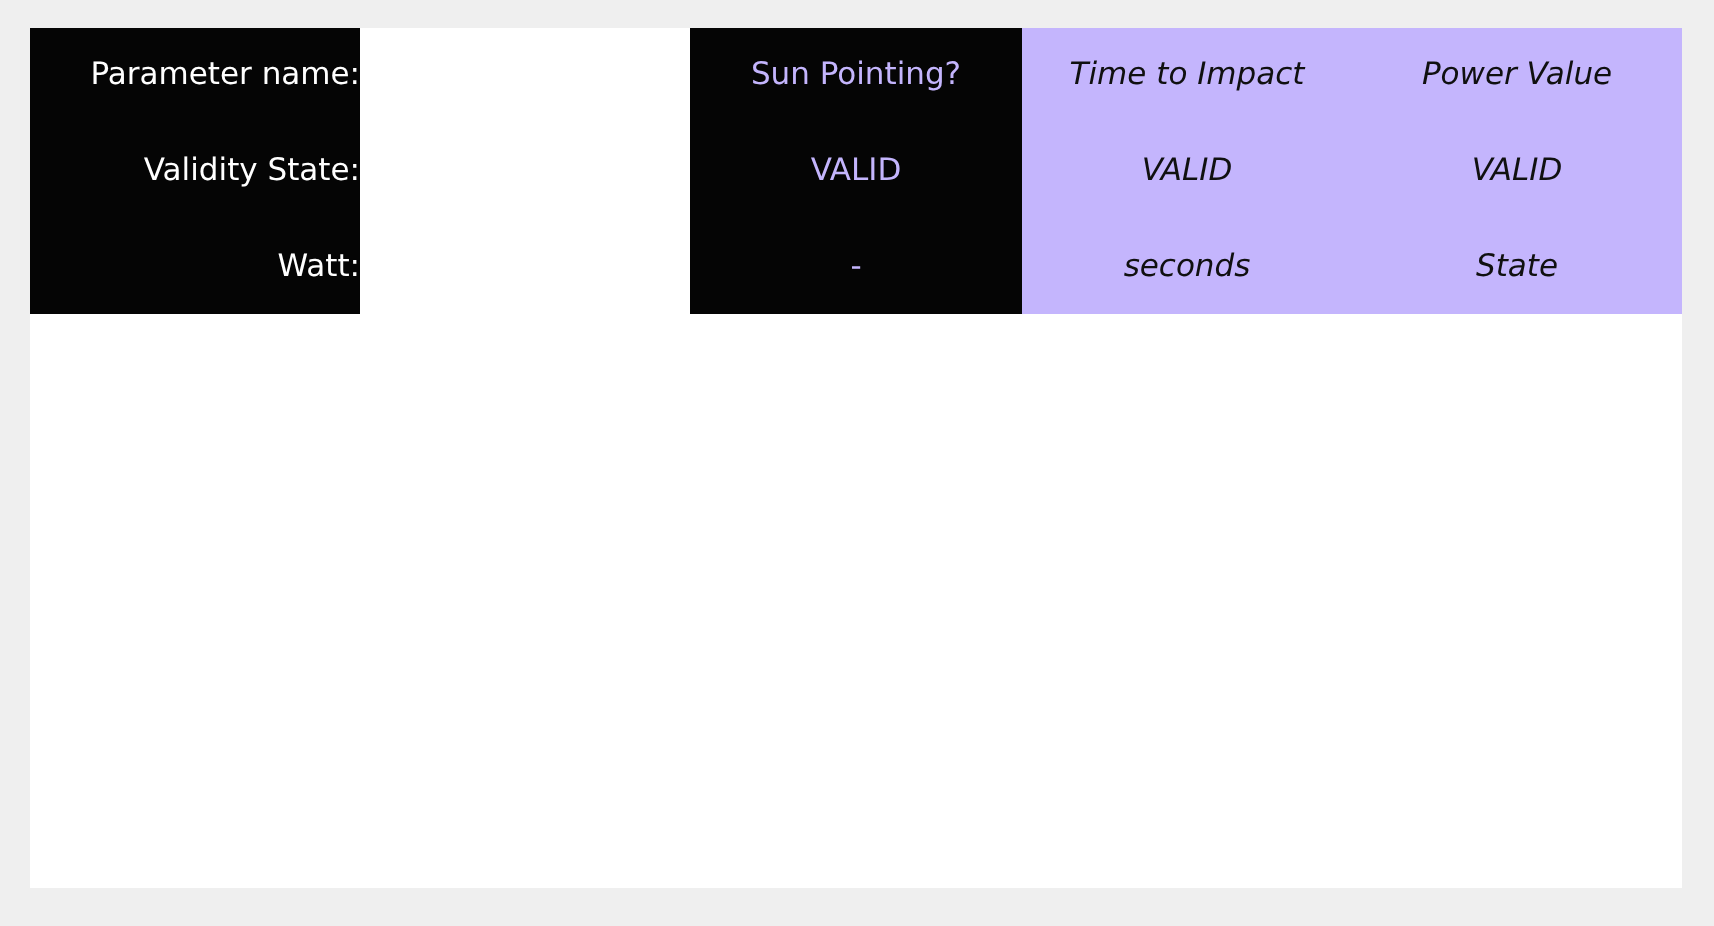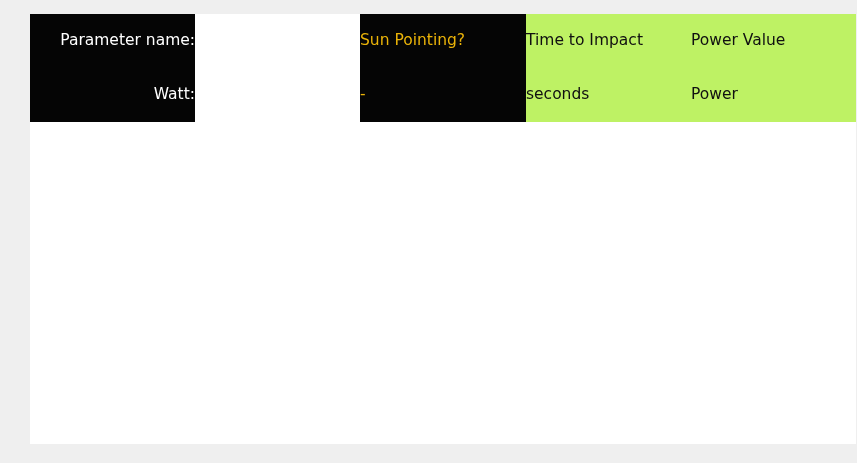--- a/index.html
+++ b/index.html
@@ -9,21 +9,21 @@
   body {
     width: 857px;
     height: 463px;
     background: #efefef;
     font-family: "DejaVu Sans", "Liberation Sans", sans-serif;
     overflow: hidden;
   }
 
   #telemetry-table {
     position: absolute;
-    left: 30px;
+    left: 15px;
     top: 14px;
     width: 826px;
     height: 430px;
     background: #ffffff;
     border-collapse: collapse;
     table-layout: fixed;
   }
 
   #telemetry-table td {
     height: 43px;
@@ -59,30 +59,33 @@
   
   .cell-blank {
     background: #ffffff;
     border-right: 1px solid #e9e9e9;
     border-bottom: 1px solid #ececec;
   }
 
   
   .cell-dark {
     background: #050505;
-    color: #eab308;
+    color: #c4b5fd;
+    text-align: center;
     border-bottom: 1px solid #ffffff;
   }
 
   
   .cell-green {
-    background: #bef264;
+    background: #c4b5fd;
     color: #101010;
+    text-align: center;
     border-right: 1px solid #ffffff;
     border-bottom: 1px solid #ffffff;
+    font-style: italic;
   }
   .cell-green.last-col { border-right: 0; }
 
   
   col.c1 { width: 165px; }
   col.c2 { width: 165px; }
   col.c3 { width: 166px; }
   col.c4 { width: 165px; }
   col.c5 { width: 165px; }
 </style>
@@ -100,28 +103,35 @@
   <tbody>
 
     <tr>
       <td class="cell-label">Parameter name:</td>
       <td class="cell-blank"></td>
       <td class="cell-dark">Sun Pointing?</td>
       <td class="cell-green">Time to Impact</td>
       <td class="cell-green last-col">Power Value</td>
     </tr>
 
+    <tr>
+      <td class="cell-label">Validity State:</td>
+      <td class="cell-blank"></td>
+      <td class="cell-dark">VALID</td>
+      <td class="cell-green">VALID</td>
+      <td class="cell-green last-col">VALID</td>
+    </tr>
 
 
     <tr>
       <td class="cell-label">Watt:</td>
       <td class="cell-blank"></td>
       <td class="cell-dark">-</td>
       <td class="cell-green">seconds</td>
-      <td class="cell-green last-col">Power</td>
+      <td class="cell-green last-col">State</td>
     </tr>
 
     <tr class="row-empty">
       <td class="cell-empty"></td>
       <td class="cell-empty"></td>
       <td class="cell-empty"></td>
       <td class="cell-empty"></td>
       <td class="cell-empty last-col"></td>
     </tr>
     <tr class="row-empty">

